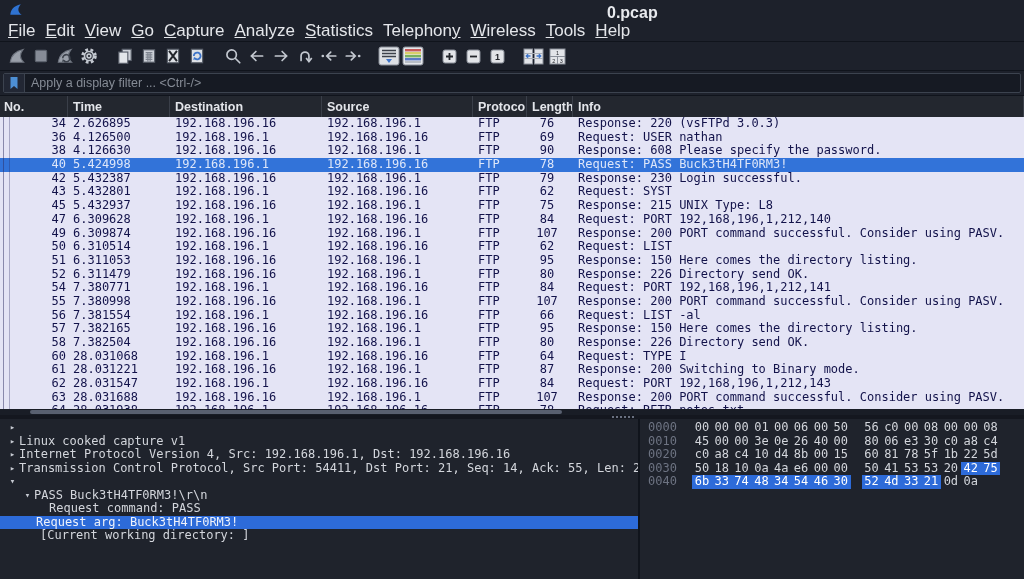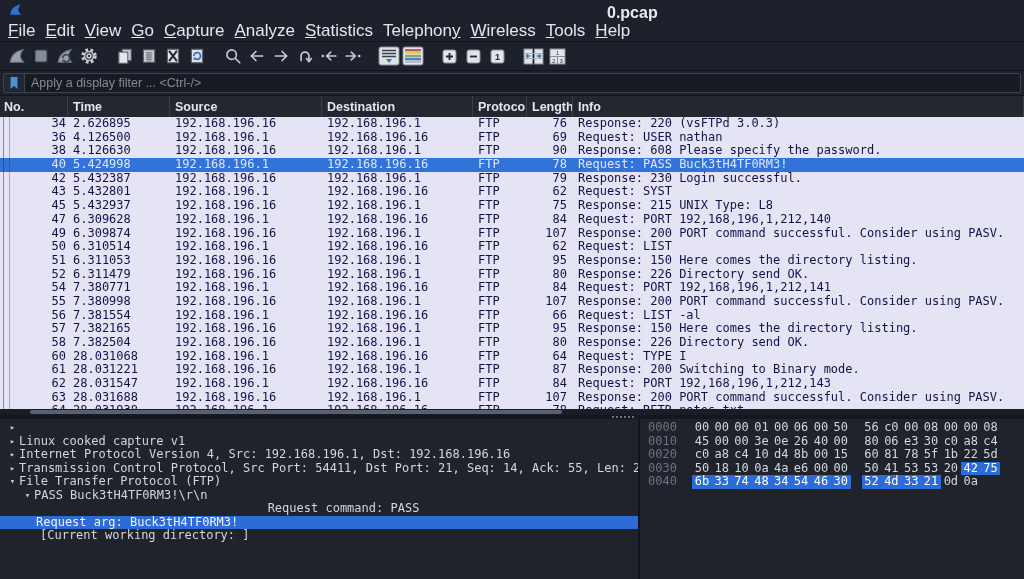--- a/index.html
+++ b/index.html
@@ -34,21 +34,21 @@
   .pkt-header .hcell{height:100%;display:flex;align-items:center;border-right:1px solid #3a3f49;padding-left:5px;white-space:nowrap;overflow:hidden}
   .pkt-header .hcell:first-child{padding-left:4px}
   .pkt-list{height:292px;background:#e4e4f5;position:relative;overflow:hidden;
             font-family:"DejaVu Sans Mono",monospace;font-size:12px;color:#12124a}
   .pkt-list::before{content:"";position:absolute;left:3px;top:0;bottom:0;width:1px;background:rgba(45,45,100,.5);z-index:5}
   .pkt-list::after{content:"";position:absolute;left:9px;top:0;bottom:0;width:1px;background:rgba(45,45,100,.32);z-index:5}
   .prow{height:13.7px;line-height:13.7px;white-space:pre}
   .prow.sel{background:#3273d9;color:#dde6f9}
   .c-no{text-align:right;padding-right:2px}
   .c-time,.c-src,.c-dst,.c-proto,.c-info{padding-left:5px}
-  .c-len{text-align:right;padding-right:6px}
+  .c-len{text-align:center;padding-right:6px}
   .c-info{overflow:hidden}
 
   
   .hscroll{height:6px;background:#191d26;position:relative}
   .hscroll .thumb{position:absolute;left:30px;width:532px;top:1px;height:4px;background:#596070;border-radius:2px}
   .splitter{height:4px;background:#14171f;position:relative}
   .splitter .dots{position:absolute;left:612px;top:1px;width:22px;height:2px;
      background:repeating-linear-gradient(90deg,#6a7181 0 2px,transparent 2px 4px)}
 
   
@@ -243,24 +243,24 @@
 </div>
 
 <div class="pkt-header grid7" id="pkt-header">
     <div class="hcell">
       <span>No.</span>
     </div>
     <div class="hcell">
       <span>Time</span>
     </div>
     <div class="hcell">
+      <span>Destination</span>
+    </div>
+    <div class="hcell">
       <span>Source</span>
-    </div>
-    <div class="hcell">
-      <span>Destination</span>
     </div>
     <div class="hcell">
       <span>Protoco</span>
     </div>
     <div class="hcell">
       <span>Length</span>
     </div>
     <div class="hcell">
       <span>Info</span>
     </div>
@@ -298,23 +298,23 @@
 <div class="splitter">
     <div class="dots"></div>
   </div>
 
 <div class="lower">
   <div class="details" id="details">
       <div class="dline" style="padding-left: 6px;"><span class="arr">▸</span></div>
       <div class="dline" style="padding-left: 6px;"><span class="arr">▸</span><span class="txt">Linux cooked capture v1</span></div>
       <div class="dline" style="padding-left: 6px;"><span class="arr">▸</span><span class="txt">Internet Protocol Version 4, Src: 192.168.196.1, Dst: 192.168.196.16</span></div>
       <div class="dline" style="padding-left: 6px;"><span class="arr">▸</span><span class="txt">Transmission Control Protocol, Src Port: 54411, Dst Port: 21, Seq: 14, Ack: 55, Len: 22</span></div>
-      <div class="dline" style="padding-left: 6px;"><span class="arr">▾</span><span class="txt">File Transfer Protocol (FTP)</span></div>
+      <div class="dline" style="padding-left: 6px;"><span class="arr">▾</span></div>
       <div class="dline" style="padding-left: 21px;"><span class="arr">▾</span><span class="txt">PASS Buck3tH4TF0RM3!\r\n</span></div>
-      <div class="dline" style="padding-left: 36px; justify-content: center;"><span class="arr"></span><span class="txt">Request command: PASS</span></div>
+      <div class="dline" style="padding-left: 36px;"><span class="arr"></span><span class="txt">Request command: PASS</span></div>
       <div class="dline sel" style="padding-left: 36px; flex-direction: column;"><span class="arr"></span><span class="txt">Request arg: Buck3tH4TF0RM3!</span></div>
       <div class="dline" style="padding-left: 27px;"><span class="arr"></span><span class="txt">[Current working directory: ]</span></div>
     </div>
   <div class="hexpane" id="hexpane">
       <div class="hrow"><span class="hoff">0000</span><span class="hbyte">00</span><span class="hbyte">00</span><span class="hbyte">00</span><span class="hbyte">01</span><span class="hbyte">00</span><span class="hbyte">06</span><span class="hbyte">00</span><span class="hbyte">50</span><span class="hbyte g">56</span><span class="hbyte">c0</span><span class="hbyte">00</span><span class="hbyte">08</span><span class="hbyte">00</span><span class="hbyte">00</span><span class="hbyte">08</span></div>
       <div class="hrow"><span class="hoff">0010</span><span class="hbyte">45</span><span class="hbyte">00</span><span class="hbyte">00</span><span class="hbyte">3e</span><span class="hbyte">0e</span><span class="hbyte">26</span><span class="hbyte">40</span><span class="hbyte">00</span><span class="hbyte g">80</span><span class="hbyte">06</span><span class="hbyte">e3</span><span class="hbyte">30</span><span class="hbyte">c0</span><span class="hbyte">a8</span><span class="hbyte">c4</span></div>
       <div class="hrow"><span class="hoff">0020</span><span class="hbyte">c0</span><span class="hbyte">a8</span><span class="hbyte">c4</span><span class="hbyte">10</span><span class="hbyte">d4</span><span class="hbyte">8b</span><span class="hbyte">00</span><span class="hbyte">15</span><span class="hbyte g">60</span><span class="hbyte">81</span><span class="hbyte">78</span><span class="hbyte">5f</span><span class="hbyte">1b</span><span class="hbyte">22</span><span class="hbyte">5d</span></div>
       <div class="hrow"><span class="hoff">0030</span><span class="hbyte">50</span><span class="hbyte">18</span><span class="hbyte">10</span><span class="hbyte">0a</span><span class="hbyte">4a</span><span class="hbyte">e6</span><span class="hbyte">00</span><span class="hbyte">00</span><span class="hbyte g">50</span><span class="hbyte">41</span><span class="hbyte">53</span><span class="hbyte">53</span><span class="hbyte">20</span><span class="hbyte hl">42</span><span class="hbyte hl">75</span></div>
       <div class="hrow"><span class="hoff">0040</span><span class="hbyte hl">6b</span><span class="hbyte hl">33</span><span class="hbyte hl">74</span><span class="hbyte hl">48</span><span class="hbyte hl">34</span><span class="hbyte hl">54</span><span class="hbyte hl">46</span><span class="hbyte hl">30</span><span class="hbyte g hl">52</span><span class="hbyte hl">4d</span><span class="hbyte hl">33</span><span class="hbyte hl">21</span><span class="hbyte">0d</span><span class="hbyte">0a</span></div>
     </div>

